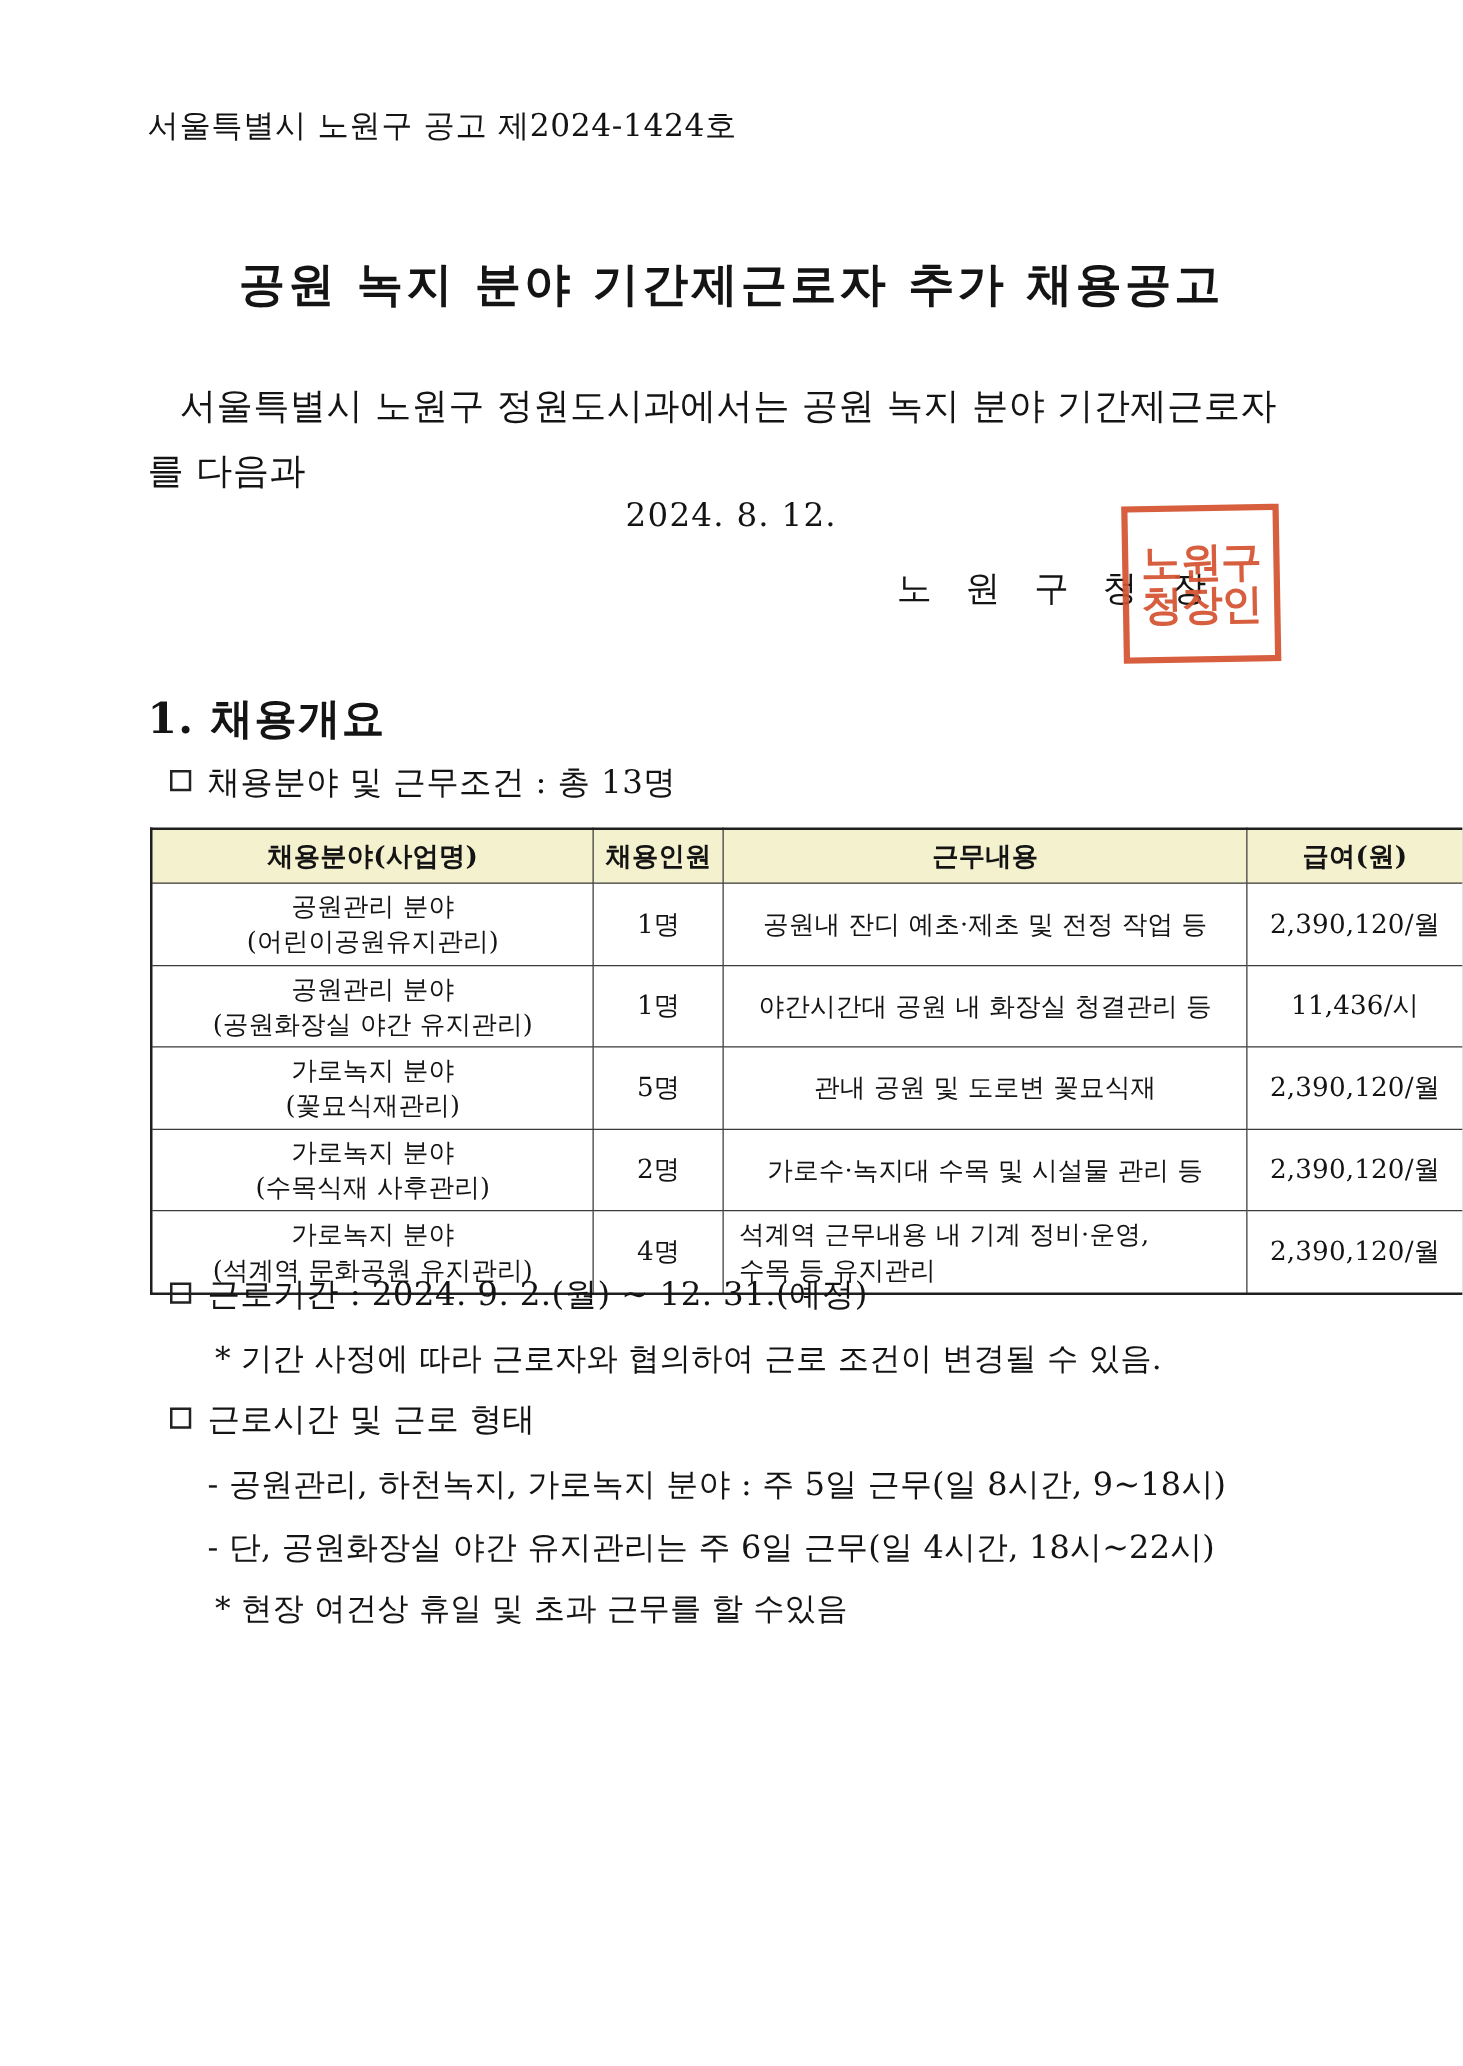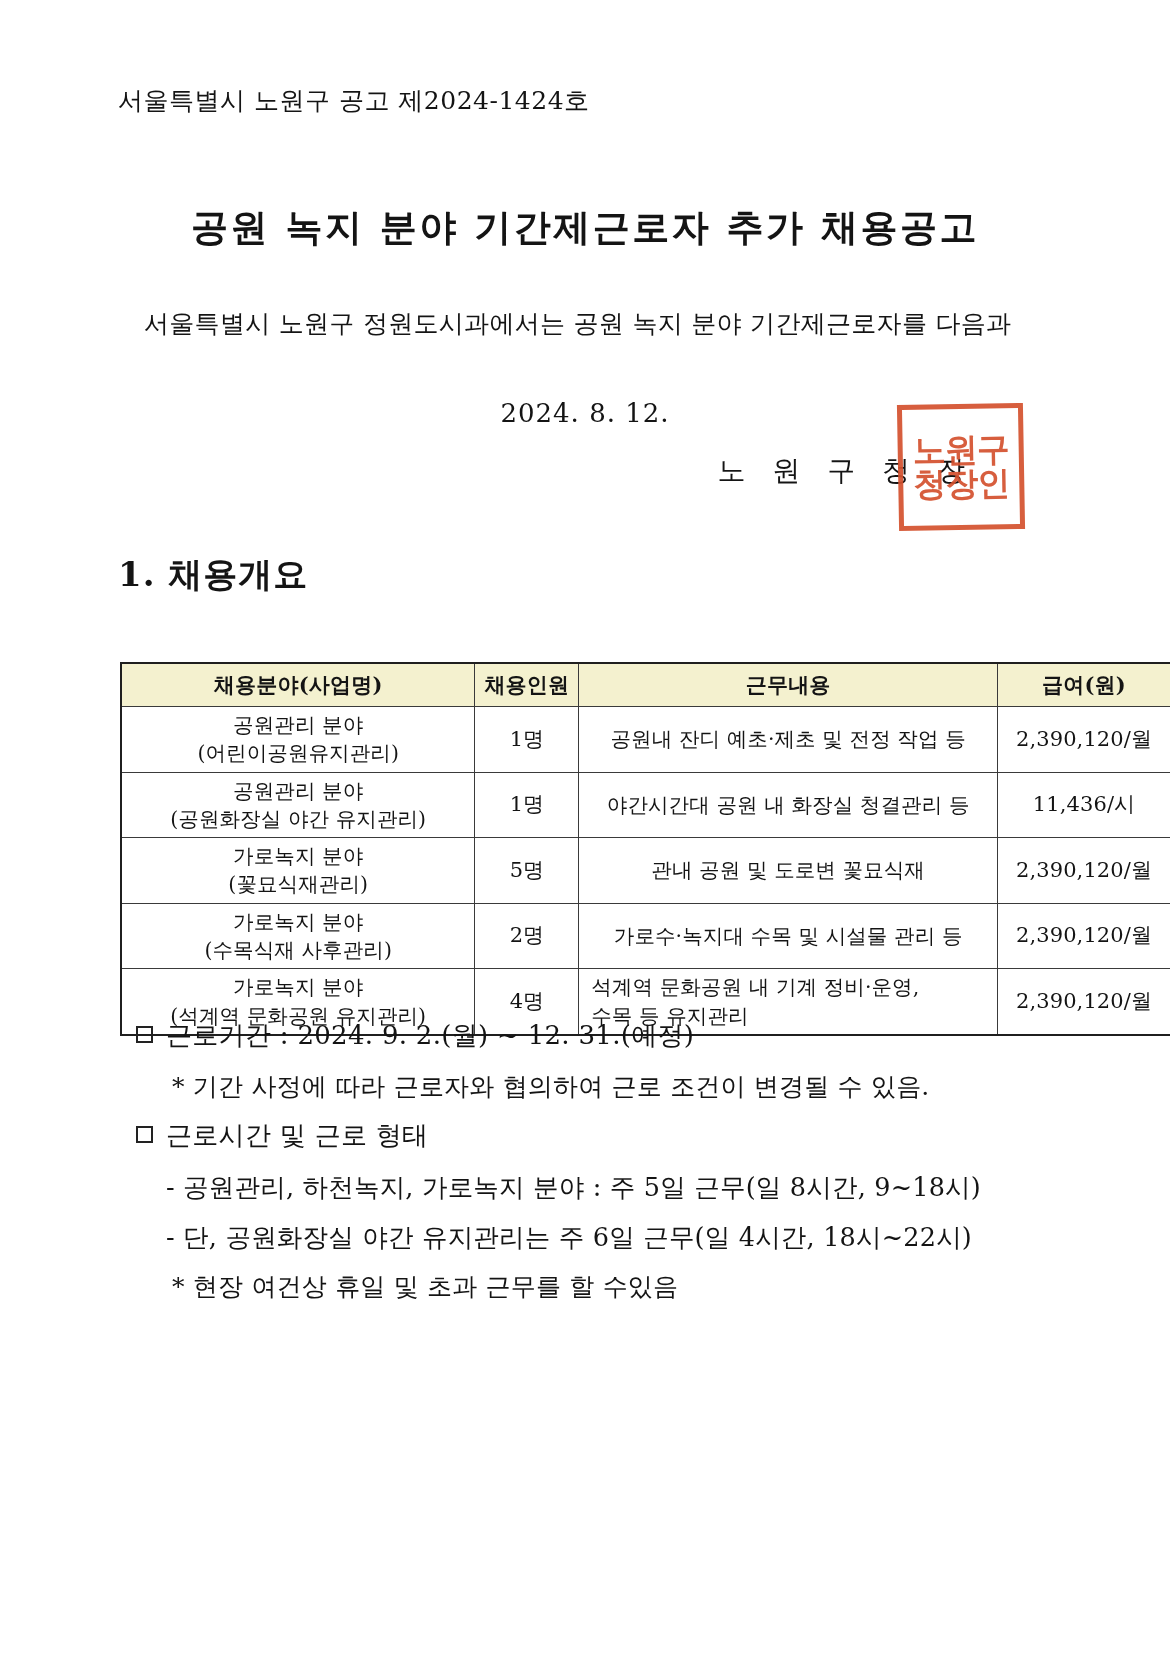--- a/index.html
+++ b/index.html
@@ -43,21 +43,21 @@
     letter-spacing: 2.5px;
     white-space: nowrap;
   }
 
   
   .intro {
     position: absolute;
     left: 118px;
     top: 298px;
     width: 930px;
-    font-size: 25px;
+    font-size: 29px;
     line-height: 52px;
     letter-spacing: 0.3px;
   }
   .intro .indent { padding-left: 26px; display: inline; }
 
   
   .sign-date {
     position: absolute;
     left: 0;
     right: 0;
@@ -228,20 +228,23 @@
 
   <div class="signer">노 원 구 청 장</div>
 
   <div class="seal">
     <span class="seal-row">노원구</span>
     <span class="seal-row">청장인</span>
   </div>
 
   <div class="sec-heading">1. 채용개요</div>
 
+  <div class="bullet b-fields">
+    <span class="sq"></span><span>채용분야 및 근무조건 : 총 13명</span>
+  </div>
 
   <div class="tbl-wrap">
     <table class="jobs">
       <colgroup>
         <col class="c-field">
           <col class="c-count">
           <col class="c-duty">
           <col class="c-pay">
       </colgroup>
       <thead>
@@ -297,21 +300,21 @@
           </td>
           <td class="pay">2,390,120/월</td>
         </tr>
         <tr>
           <td class="field">
             <span class="l1">가로녹지 분야</span>
             <span class="l2">(석계역 문화공원 유지관리)</span>
           </td>
           <td class="count">4명</td>
           <td class="duty two-line">
-            <span class="dl">석계역 문화공원 내 기계 정비·운영,</span>
+            <span class="dl">석계역 근무내용 내 기계 정비·운영,</span>
             <span class="dl">수목 등 유지관리</span>
           </td>
           <td class="pay">2,390,120/월</td>
         </tr>
       </tbody>
     </table>
   </div>
 
   <div class="bullet b-period">
     <span class="sq"></span><span>근로기간 : 2024. 9. 2.(월) ~ 12. 31.(예정)</span>

